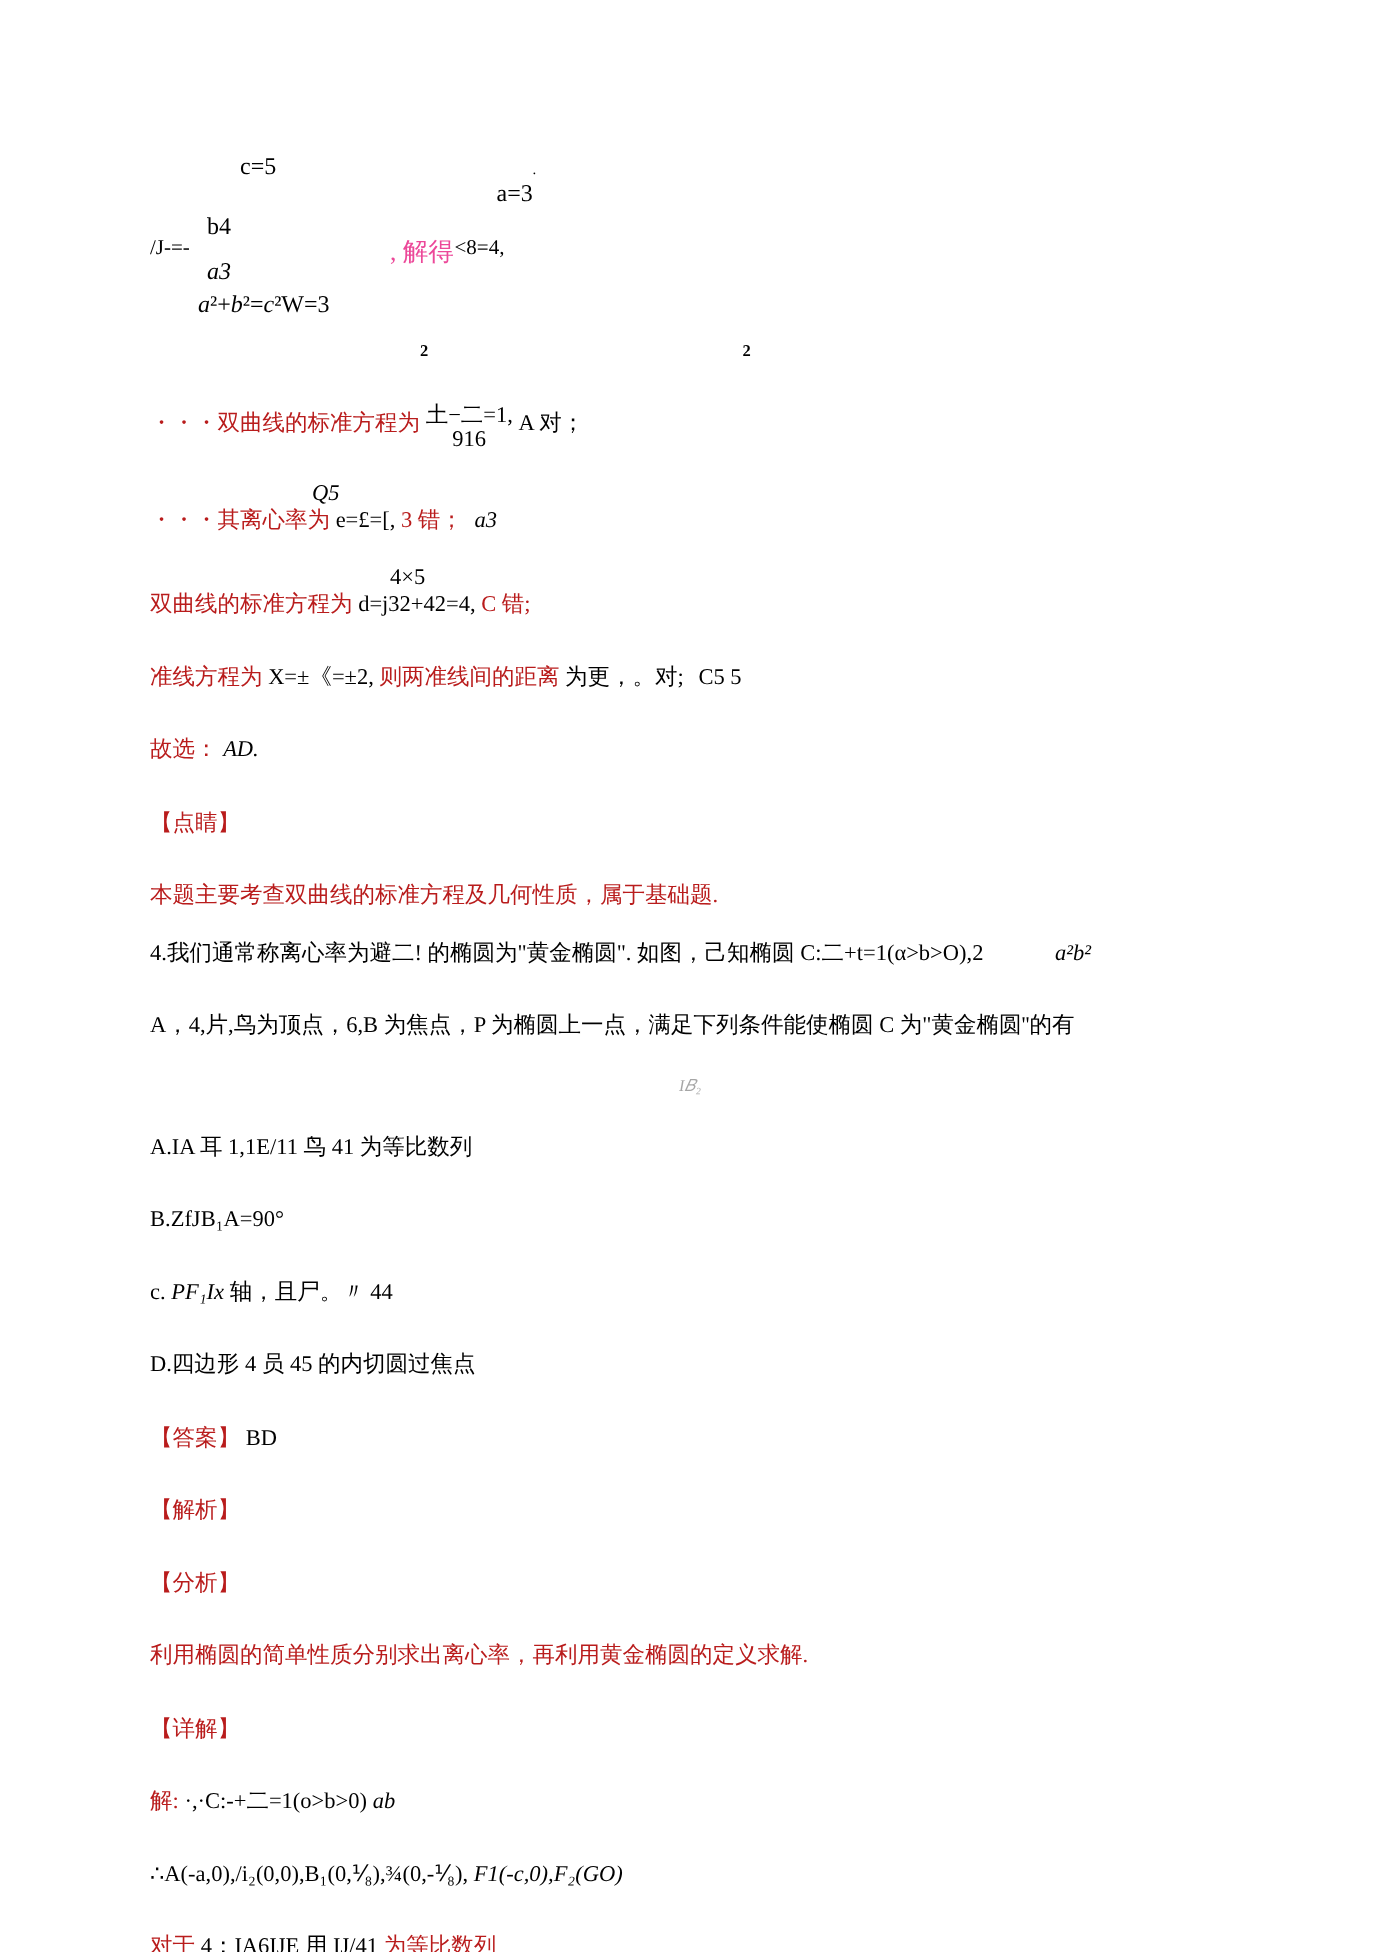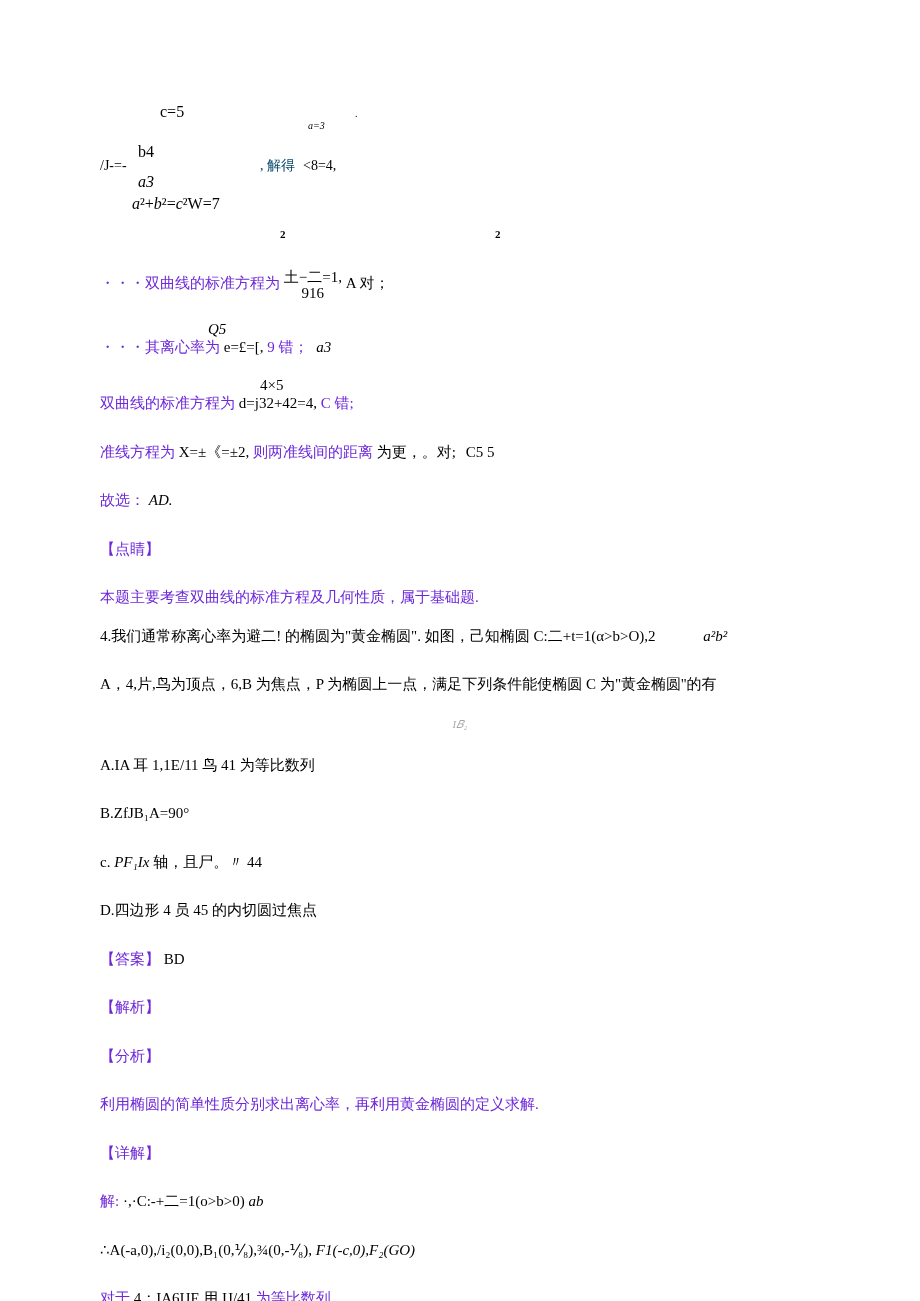--- a/index.html
+++ b/index.html
@@ -6,32 +6,32 @@
     body {
       width: 920px;
       min-height: 1301px;
       background: #ffffff;
       font-family: "Times New Roman", "SimSun", serif;
       font-size: 15px;
       line-height: 1.5;
       color: #000000;
       padding: 100px 100px 60px 100px;
     }
-    .red { color: #6d28d9; }
+    .red { color: #b91c1c; }
     .italic { font-style: italic; }
     .line { margin-bottom: 16px; }
     .lineT { margin-bottom: 26px; }
     
     .topblock { position: relative; height: 120px; margin-bottom: 20px; }
     .tb-c5 { position: absolute; left: 60px; top: 0; font-size: 16px; text-align: center; }
-    .tb-a3i { position: absolute; left: 208px; top: 18px; font-style: italic; font-size: 10px; }
+    .tb-a3i { position: absolute; left: 231px; top: 18px; font-size: 16px; }
     .tb-dot { position: absolute; left: 255px; top: 6px; font-size: 10px; }
     .tb-b4 { position: absolute; left: 38px; top: 40px; font-size: 16px; }
     .tb-j { position: absolute; left: 0px; top: 55px; font-size: 14px; }
-    .tb-jie { position: absolute; left: 160px; top: 55px; font-size: 14px; color:#0c4a6e; }
+    .tb-jie { position: absolute; left: 160px; top: 55px; font-size: 17px; color:#ec4899; }
     .tb-84 { position: absolute; left: 203px; top: 55px; font-size: 14px; }
     .tb-a3 { position: absolute; left: 38px; top: 70px; font-style: italic; font-size: 16px; }
     .tb-abc { position: absolute; left: 32px; top: 92px; font-size: 16px; }
     .tb-abc .italic{ font-style: italic; }
 
     .rel { position: relative; }
     .sup2 { position: absolute; top: -14px; font-size: 11px; font-weight: bold; }
     .stack { display: inline-block; vertical-align: middle; text-align: center; line-height: 1.05; font-size: 15px;}
     .stack .num { display: block; }
     .stack .den { display: block; }
@@ -43,21 +43,21 @@
 <div class="topblock">
   <div class="tb-c5">c=5</div>
   <div class="tb-a3i">a=3</div>
   <div class="tb-dot">.</div>
   <div class="tb-b4">b4</div>
   <div class="tb-j">/J-=-</div>
   <div class="tb-jie">, 解得</div>
   <div class="tb-84">&lt;8=4,</div>
   <div class="tb-a3">a3</div>
   <div class="tb-abc">
-    <span class="italic">a</span><span>²</span><span>+</span><span class="italic">b</span><span>²</span><span>=</span><span class="italic">c</span><span>²W=7</span>
+    <span class="italic">a</span><span>²</span><span>+</span><span class="italic">b</span><span>²</span><span>=</span><span class="italic">c</span><span>²W=3</span>
   </div>
 </div>
 
 <div class="line rel" style="height:14px;">
   <span class="sup2" style="left:180px;">2</span>
   <span class="sup2" style="left:395px;">2</span>
 </div>
 
 <div class="lineT rel">
   <span class="red">・・・双曲线的标准方程为</span>
@@ -65,21 +65,21 @@
     <span class="num">土−二=1,</span>
     <span class="den">916</span>
   </span>
   <span>A 对；</span>
 </div>
 
 <div class="lineT rel" style="padding-top:8px;">
   <span style="position:absolute; left:108px; top:-10px; font-style:italic;">Q5</span>
   <span class="red">・・・其离心率为</span>
   <span>e=£=[,</span>
-  <span class="red">9 错；</span>
+  <span class="red">3 错；</span>
   <span style="margin-left:4px; font-style:italic;">a3</span>
 </div>
 
 <div class="lineT rel" style="padding-top:8px;">
   <span style="position:absolute; left:160px; top:-10px;">4×5</span>
   <span class="red">双曲线的标准方程为</span>
   <span>d=j32+42=4,</span>
   <span class="red">C 错;</span>
 </div>
 

